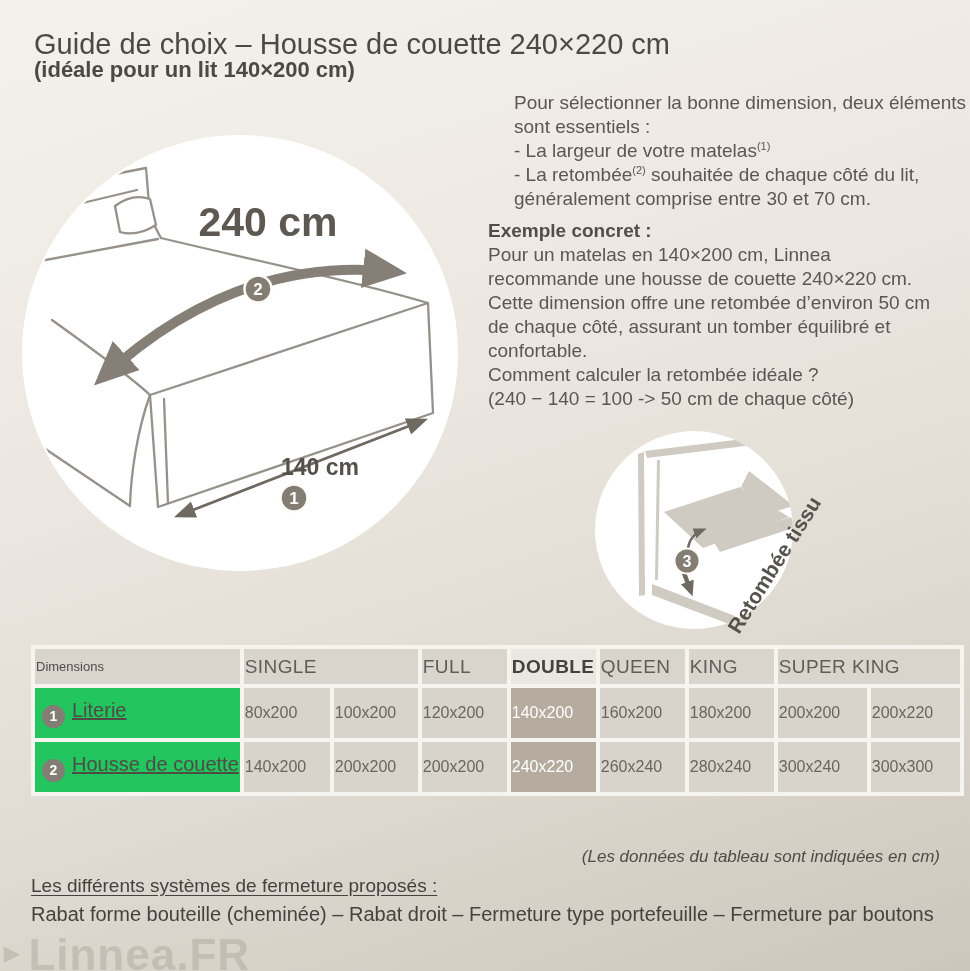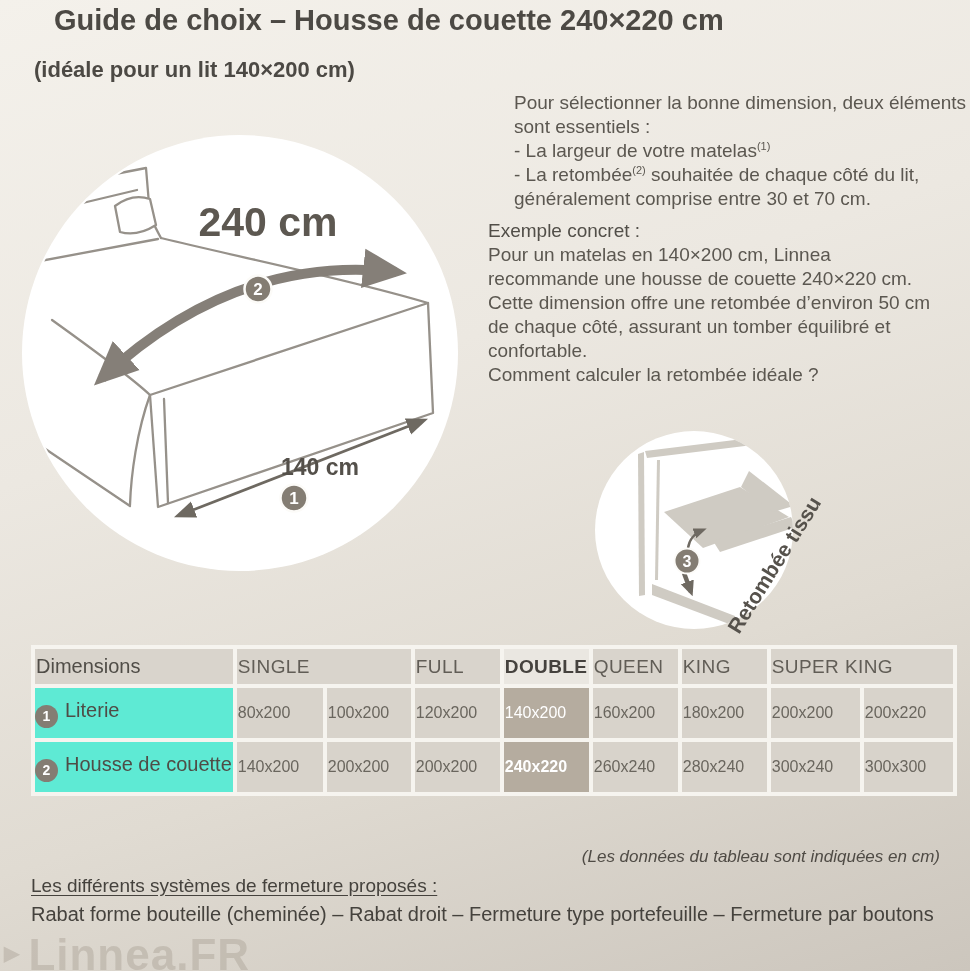--- a/index.html
+++ b/index.html
@@ -1,39 +1,39 @@
 <!DOCTYPE html>
 <html><head>
 <meta charset="utf-8">
 <style>
   html,body{margin:0;padding:0;}
   body{width:970px;height:971px;font-family:"Liberation Sans",sans-serif;}
   #root{position:relative;width:970px;height:971px;overflow:hidden;
     background:linear-gradient(162deg,#f4f1eb 0%,#ece8e1 38%,#e0dbd2 68%,#ccc6bd 100%);}
   .abs{position:absolute;}
-  .title{left:34px;top:4px;font-size:29px;font-weight:700;color:#4c4944;margin-left:20px;}
+  .title{left:34px;top:28px;font-size:29px;font-weight:400;color:#4c4944;}
   .subtitle{left:34px;top:57px;font-size:22px;font-weight:700;color:#4c4944;}
   .intro{left:488px;top:91px;width:458px;font-size:19px;line-height:24px;color:#5b5750;margin-left:26px;}
   .example{left:488px;top:219px;width:458px;font-size:19px;line-height:24px;color:#5b5750;}
-  .example .hd{font-weight:400;color:#514e48;}
+  .example .hd{font-weight:700;color:#514e48;}
   sup.fn{font-size:11px;line-height:0;}
   svg text{font-family:"Liberation Sans",sans-serif;}
   .diagram-main{left:18px;top:126px;}
   .diagram-drop{left:575px;top:405px;}
   
   .tablewrap{left:31px;top:645px;}
   table{border-collapse:separate;border-spacing:4px;background:#f6f4ef;table-layout:fixed;}
   th,td{overflow:hidden;white-space:nowrap;}
   thead th{height:33px;background:#d9d4cc;font-size:19px;font-weight:400;color:#615d56;letter-spacing:.4px;text-align:left;}
-  thead th.dim{text-align:left;font-size:20px;letter-spacing:0;color:#504d47;}
+  thead th.dim{text-align:left;font-size:13px;letter-spacing:0;color:#504d47;}
   thead th.hl-head{background:#eae7e1;color:#45423e;font-weight:700;}
-  tbody th{background:#5eead4;height:48px;font-weight:400;text-align:left;padding-left:0;font-size:20px;color:#4f4c46;}
+  tbody th{background:#22c55e;height:48px;font-weight:400;text-align:left;padding-left:7px;font-size:20px;color:#4f4c46;text-decoration:underline;}
   tbody td{background:#d8d3cb;text-align:left;font-size:16px;color:#6a665e;}
   tbody td.hl{background:#b5ac9f;color:#ffffff;}
-  tbody td.hl.b{font-weight:700;}
+  tbody td.hl.b{font-weight:400;}
   .badge{display:inline-block;width:23px;height:23px;line-height:23px;border-radius:50%;background:#847d73;
     color:#fff;text-align:center;font-size:14px;font-weight:700;margin-right:7px;vertical-align:-4px;}
   .note{right:30px;top:847px;font-style:italic;font-size:17px;color:#4f4b45;}
   .closures-title{left:31px;top:875px;font-size:19px;color:#45423d;text-decoration:underline;text-underline-offset:3px;}
   .closures-list{left:31px;top:903px;width:932px;font-size:20px;color:#45423d;}
   .watermark{left:4px;top:930px;font-size:44px;font-weight:700;color:#a89f93;opacity:.42;letter-spacing:1px;}
   .watermark .tri{font-size:20px;vertical-align:10px;margin-right:8px;}
 </style>
 </head>
 <body>
@@ -46,20 +46,21 @@
   <div class="abs intro">
     <div>Pour sélectionner la bonne dimension, deux éléments sont essentiels :</div>
     <div><span>- La largeur de votre matelas</span><sup class="fn">(1)</sup></div>
     <div><span>- La retombée</span><sup class="fn">(2)</sup><span> souhaitée de chaque côté du lit, généralement comprise entre 30 et 70 cm.</span></div>
   </div>
 
   <div class="abs example">
     <div class="hd">Exemple concret :</div>
     <div>Pour un matelas en 140×200 cm, Linnea recommande une housse de couette 240×220 cm. Cette dimension offre une retombée d’environ 50 cm de chaque côté, assurant un tomber équilibré et confortable.</div>
     <div>Comment calculer la retombée idéale ?</div>
+    <div>(240 − 140 = 100 -&gt; 50 cm de chaque côté)</div>
   </div>
 
   <svg class="abs diagram-main" width="456" height="460" viewBox="0 0 456 460">
     <defs>
       <clipPath id="bigClip">
           <circle cx="222" cy="227" r="216"></circle>
         </clipPath>
       <marker id="ahB" viewBox="0 0 10 10" refX="7.5" refY="5" markerWidth="4.4" markerHeight="4.4" orient="auto-start-reverse">
         <path d="M0,0.5 L10,5 L0,9.5 Z" fill="#857f78"></path>
       </marker>

